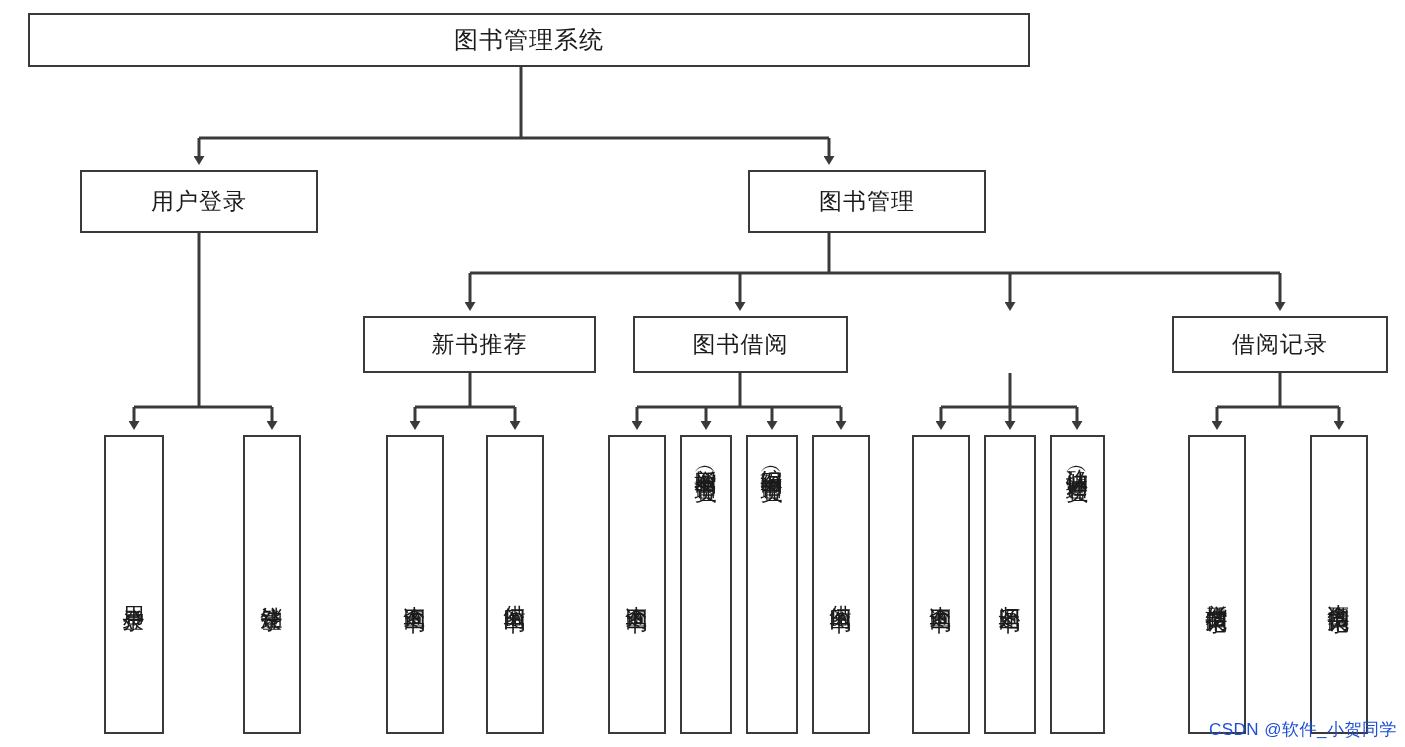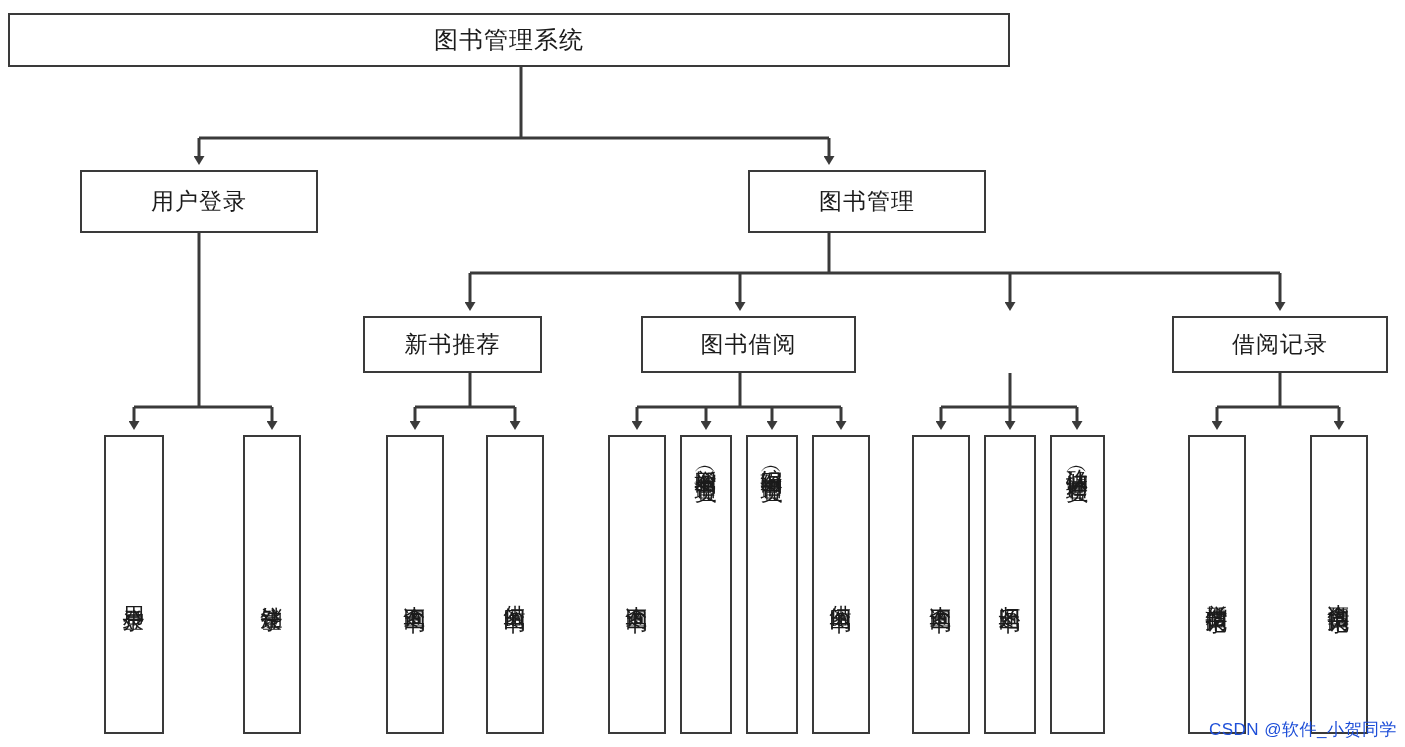--- a/index.html
+++ b/index.html
@@ -126,35 +126,35 @@
       <path d="M1010,407 L1010,422" marker-end="url(#arrow)"></path>
       <path d="M1077,407 L1077,422" marker-end="url(#arrow)"></path>
 
       <path d="M1280,373 L1280,407"></path>
       <path d="M1217,407 L1339,407"></path>
       <path d="M1217,407 L1217,422" marker-end="url(#arrow)"></path>
       <path d="M1339,407 L1339,422" marker-end="url(#arrow)"></path>
     </g>
   </svg>
 
-  <div class="node node-h node-root" style="left:8px; top:13px; width:1002px; height:54px;">
+  <div class="node node-h node-root" style="left:28px; top:13px; width:1002px; height:54px;">
     <span>图书管理系统</span>
   </div>
 
   <div class="node node-h" style="left:80px; top:170px; width:238px; height:63px;">
     <span>用户登录</span>
   </div>
   <div class="node node-h" style="left:748px; top:170px; width:238px; height:63px;">
     <span>图书管理</span>
   </div>
 
-  <div class="node node-h" style="left:363px; top:316px; width:179px; height:57px;">
+  <div class="node node-h" style="left:363px; top:316px; width:233px; height:57px;">
     <span>新书推荐</span>
   </div>
-  <div class="node node-h" style="left:633px; top:316px; width:215px; height:57px;margin-left:8px;">
+  <div class="node node-h" style="left:633px; top:316px; width:215px; height:57px;">
     <span>图书借阅</span>
   </div>
   <div class="node node-h" style="left:1172px; top:316px; width:216px; height:57px;">
     <span>借阅记录</span>
   </div>
 
   <div class="leaf leaf-mid" style="left:104px; top:435px; width:60px; height:299px;">
     <span class="leaf-text">用户登录</span>
   </div>
   <div class="leaf leaf-mid" style="left:243px; top:435px; width:58px; height:299px;">

